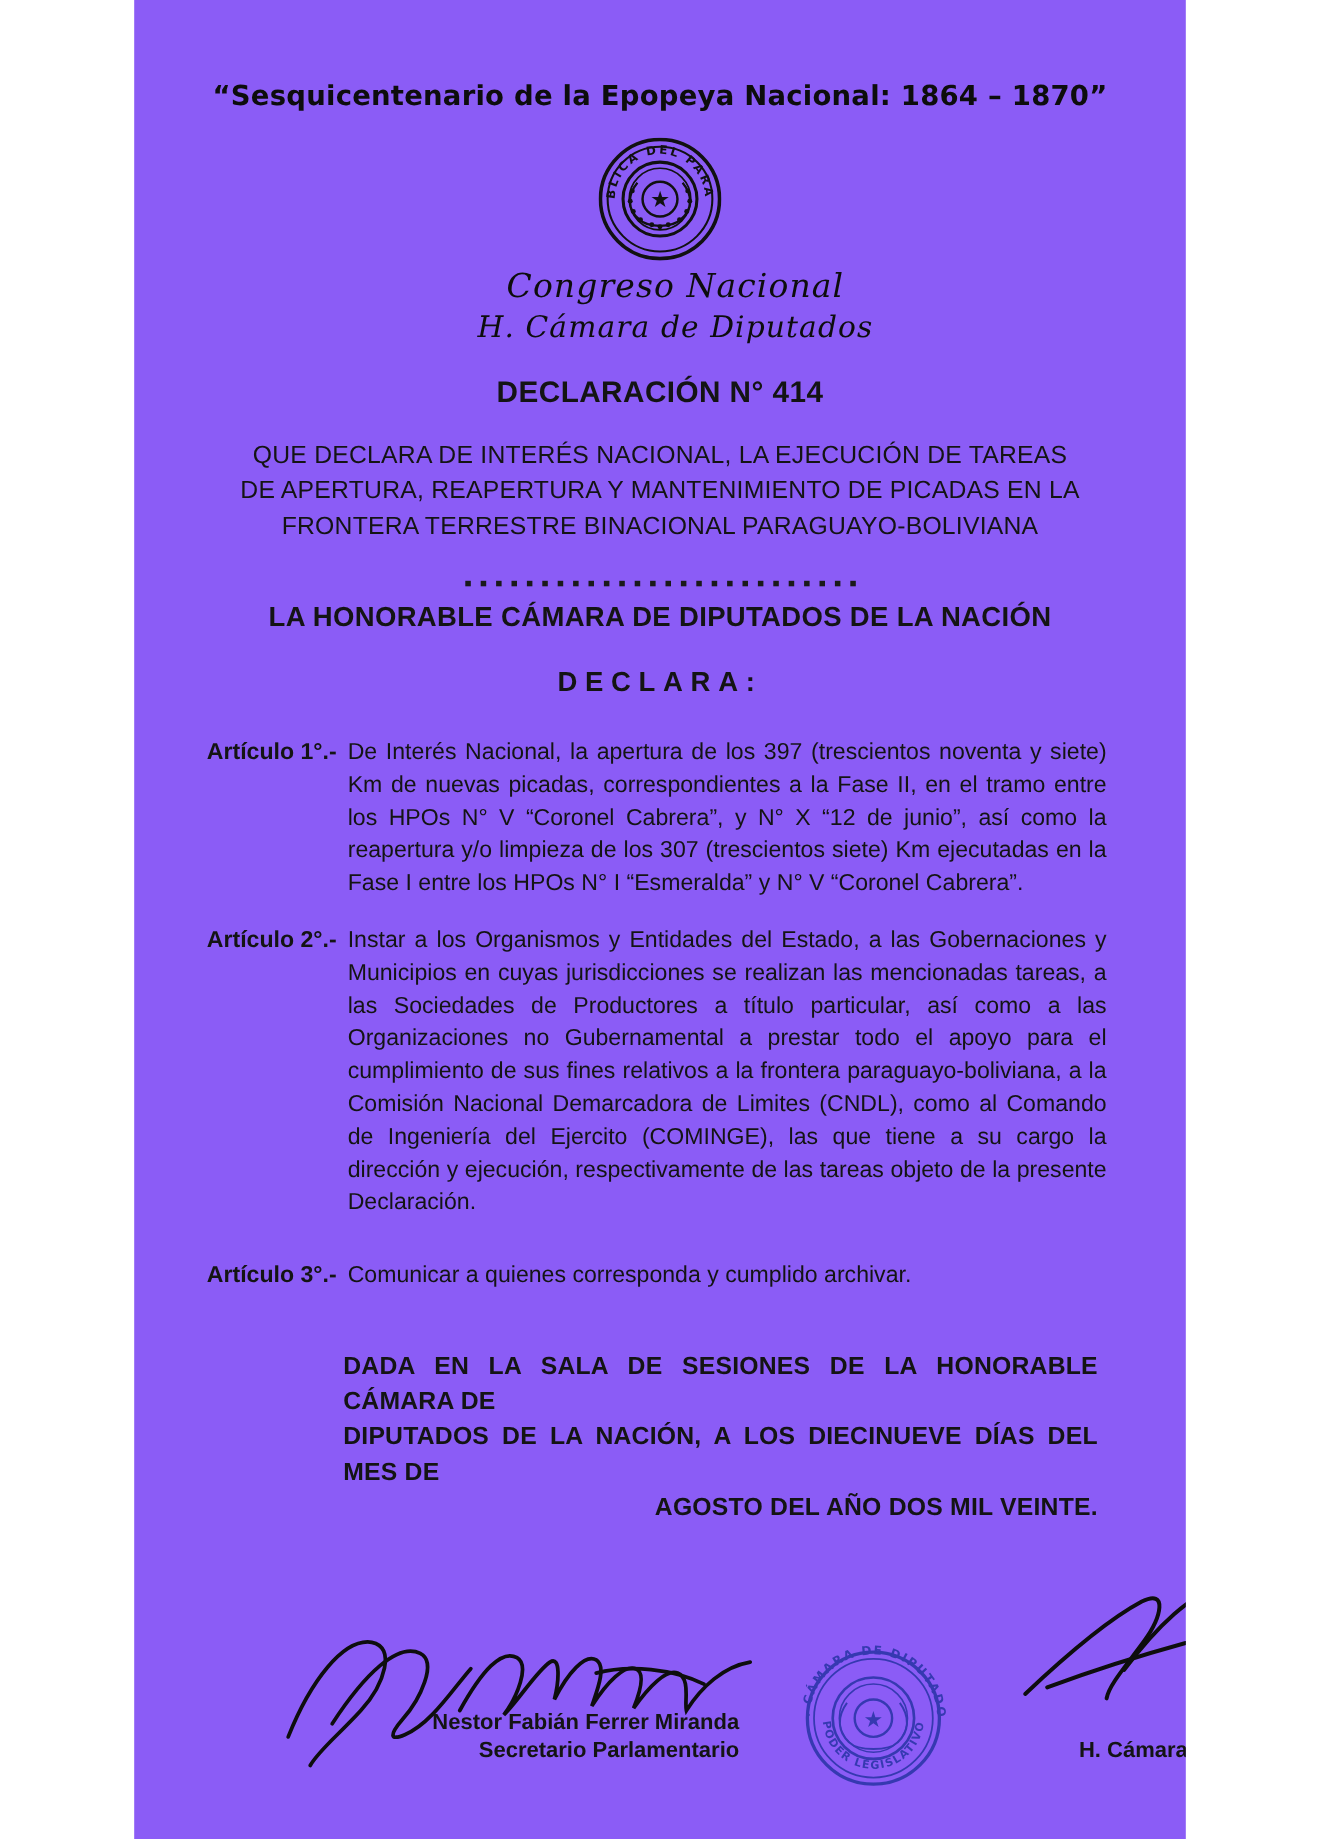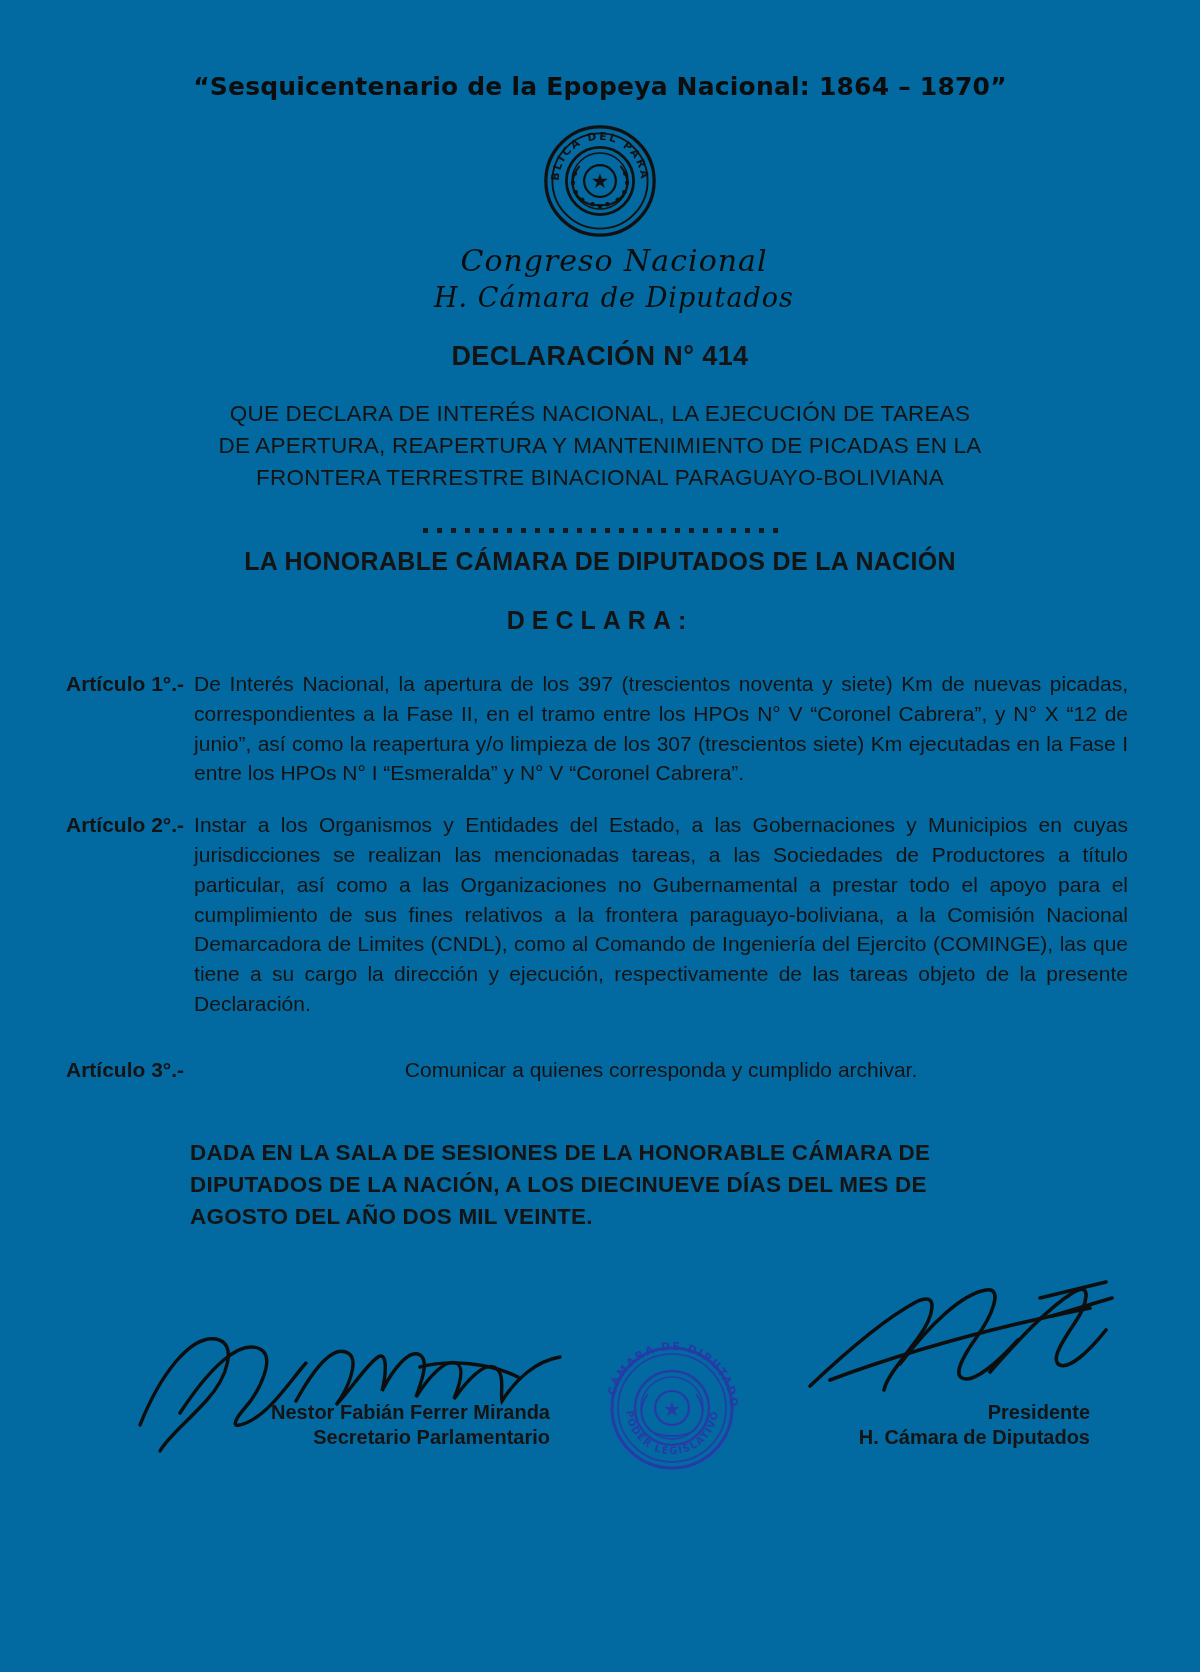--- a/index.html
+++ b/index.html
@@ -6,24 +6,24 @@
     margin: 0;
     padding: 0;
     background: #ffffff;
   }
   body {
     font-family: "Liberation Sans", sans-serif;
     color: #141414;
   }
   .page {
     position: relative;
-    width: 1200px;
+    width: 956px;
     height: 1672px;
     margin: 0 auto;
-    background: #0369a1;
+    background: #8b5cf6;
     overflow: hidden;
   }
   
   .slogan {
     text-align: center;
     font-weight: bold;
     font-size: 25px;
     letter-spacing: 0.2px;
     padding-top: 72px;
     color: #0d0d0d;
@@ -124,34 +124,34 @@
     flex: 1 1 auto;
     font-size: 21px;
     line-height: 1.42;
     text-align: justify;
     text-justify: inter-word;
   }
   #article-3 {
     margin-top: 36px;
   }
   #article-3 .art-body {
-    text-align: center;
+    text-align: left;
   }
   
   .closing {
     margin: 52px 80px 0 190px;
     font-weight: bold;
     font-size: 22.5px;
     line-height: 1.42;
     text-align: justify;
     text-justify: inter-word;
     letter-spacing: 0.2px;
   }
   .closing .last {
-    text-align: left;
+    text-align: right;
   }
   
   .sig-area {
     position: relative;
     margin-top: 18px;
     height: 250px;
   }
   .sig-block {
     position: absolute;
     text-align: right;

